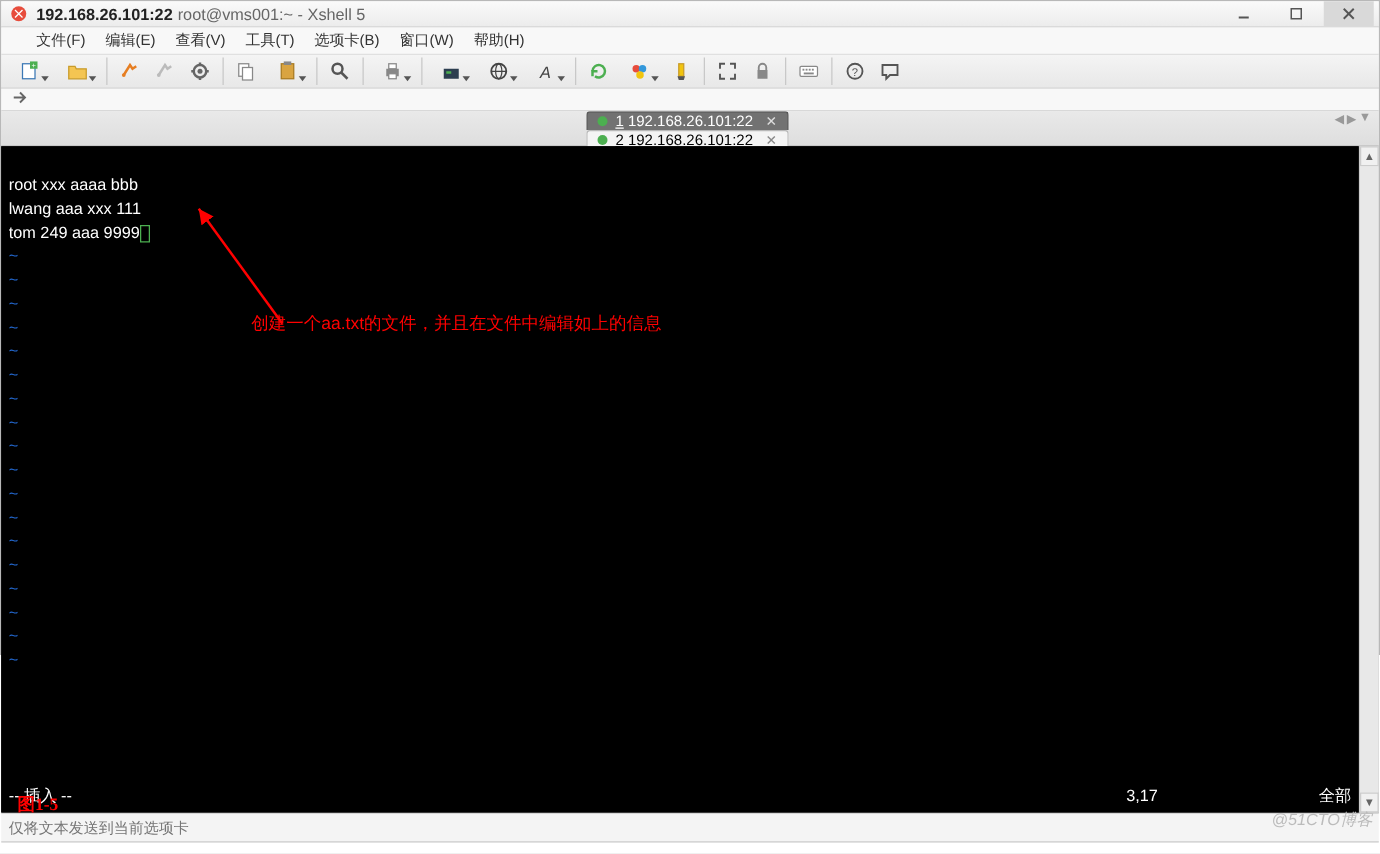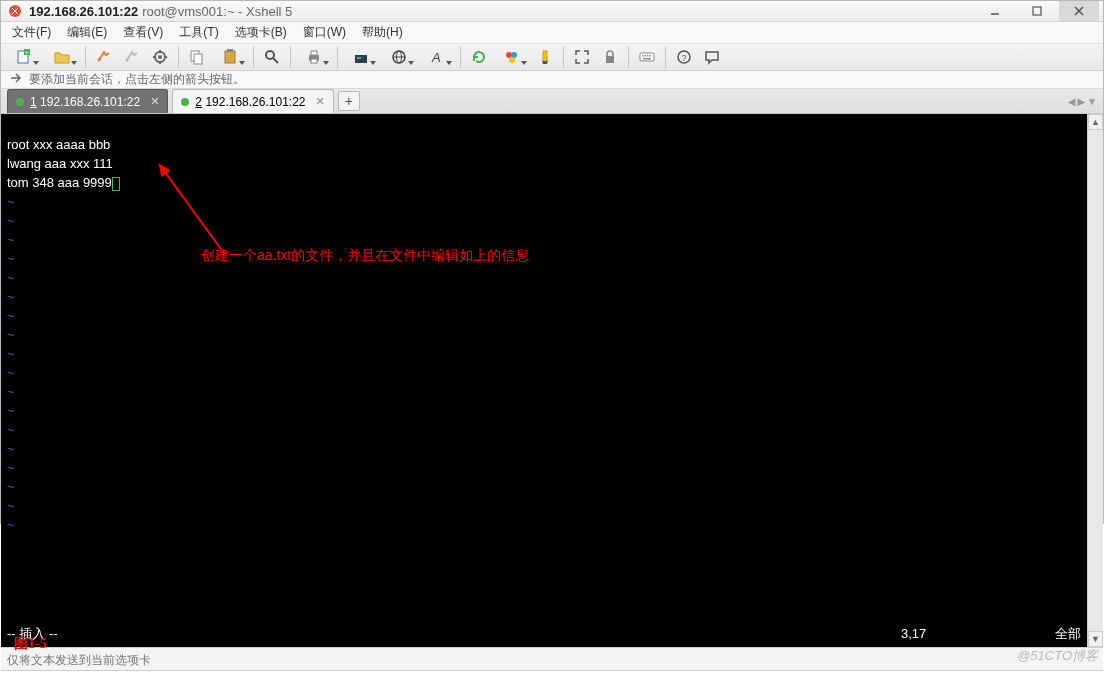--- a/index.html
+++ b/index.html
@@ -10,39 +10,39 @@
 
 .titlebar { height: 28px; display: flex; align-items: center; background: linear-gradient(#fafafa,#ececec); border-bottom: 1px solid #d4d4d4; padding: 0 4px; }
 .titlebar .icon { width: 16px; height: 16px; margin: 0 6px 0 2px; }
 .titlebar .title-main { font-weight: bold; color: #222; font-size: 13px; margin-right: 4px; }
 .titlebar .title-sub { color: #666; font-size: 13px; }
 .titlebar .spacer { flex: 1; }
 .winbtn { width: 40px; height: 20px; display: flex; align-items: center; justify-content: center; color: #555; font-size: 12px; margin-left: 2px; border: 1px solid transparent; }
 .winbtn.close { background: #d9d9d9; }
 
 
-.menubar { height: 24px; display: flex; align-items: center; background: #f8f8f8; border-bottom: 1px solid #e0e0e0; padding: 0 3px; font-size: 12px; color: #333; }
+.menubar { height: 24px; display: flex; align-items: center; background: #f8f8f8; border-bottom: 1px solid #e0e0e0; padding: 0 20px; font-size: 12px; color: #333; }
 .menubar .menu-item { padding: 2px 8px; cursor: default; }
 
 
 .toolbar { height: 34px; display: flex; align-items: center; background: linear-gradient(#f4f4f4,#e8e8e8); border-bottom: 1px solid #d0d0d0; padding: 0 4px; gap: 0; }
 .tbtn { width: 26px; height: 26px; display: flex; align-items: center; justify-content: center; margin: 0 1px; border: 1px solid transparent; border-radius: 2px; position: relative; }
 .tbtn.wdrop { width: 36px; }
 .tbtn .drop { position: absolute; right: 2px; bottom: 4px; width: 0; height: 0; border-left: 3px solid transparent; border-right: 3px solid transparent; border-top: 4px solid #555; }
 .tsep { width: 1px; height: 22px; background: #c8c8c8; margin: 0 4px; }
 
 
 .addrbar { height: 26px; display: flex; align-items: center; background: #f8f8f8; border-bottom: 1px solid #e0e0e0; padding: 0 8px; font-size: 12px; color: #666; gap: 6px; }
 .addrbar .lock { width: 12px; height: 12px; }
 
 
 .hintbar { height: 28px; display: flex; align-items: center; background: #f8f8f8; border-bottom: 1px solid #d8d8d8; padding: 0 8px; font-size: 12px; color: #666; gap: 6px; }
 
 
-.tabbar { height: 28px; display: flex; align-items: center; background: linear-gradient(#e9e9e9,#dedede); border-bottom: 1px solid #c8c8c8; padding: 0 6px; position: relative; }
+.tabbar { height: 28px; display: flex; align-items: center; background: linear-gradient(#e9e9e9,#dedede); border-bottom: 1px solid #c8c8c8; padding: 0 6px; position: relative; flex-direction: column; }
 .tab { height: 24px; display: flex; align-items: center; padding: 0 8px; font-size: 12px; border: 1px solid #b8b8b8; border-bottom: none; margin-right: 4px; background: #f4f4f4; border-radius: 3px 3px 0 0; gap: 6px; }
 .tab.active { background: #727272; color: #fff; border-color: #555; }
 .tab .dot { width: 8px; height: 8px; border-radius: 50%; background: #4caf50; flex: none; }
 .tab .tclose { font-size: 11px; color: #888; margin-left: 4px; }
 .tab.active .tclose { color: #ddd; }
 .tab .tabnum { text-decoration: underline; }
 .tab-add { width: 22px; height: 20px; display: flex; align-items: center; justify-content: center; border: 1px solid #b8b8b8; background: #f4f4f4; font-size: 14px; color: #555; border-radius: 2px; }
 .tabnav { position: absolute; right: 6px; display: flex; gap: 2px; color: #999; font-size: 10px; }
 
 
@@ -266,21 +266,20 @@
           <path d="M2 3h12v8H8l-3 3v-3H2z" fill="none" stroke="#555" stroke-width="1.5"></path>
         </svg>
       </div>
   </div>
 
 
   <div class="hintbar">
     <span><svg width="14" height="14" viewBox="0 0 14 14">
           <path d="M2 7h8M7 3l4 4-4 4" fill="none" stroke="#666" stroke-width="1.5"></path>
         </svg></span>
-    <span>要添加当前会话，点击左侧的箭头按钮。</span>
   </div>
 
   <div class="tabbar">
     <div class="tab active">
       <span class="dot"></span>
       <span><span class="tabnum">1</span> <span>192.168.26.101:22</span></span>
       <span class="tclose">✕</span>
     </div>
     <div class="tab">
       <span class="dot"></span>
@@ -292,21 +291,21 @@
       <span>◀</span>
       <span>▶</span>
       <span>▼</span>
     </div>
   </div>
 
   <div class="termwrap">
     <div class="terminal">
 <span>root xxx aaaa bbb</span>
 <span>lwang aaa xxx 111</span>
-<span>tom 348 aaa 9999</span><span class="cursor"></span>
+<span>tom 249 aaa 9999</span><span class="cursor"></span>
 <span class="tilde">~</span>
 <span class="tilde">~</span>
 <span class="tilde">~</span>
 <span class="tilde">~</span>
 <span class="tilde">~</span>
 <span class="tilde">~</span>
 <span class="tilde">~</span>
 <span class="tilde">~</span>
 <span class="tilde">~</span>
 <span class="tilde">~</span>

